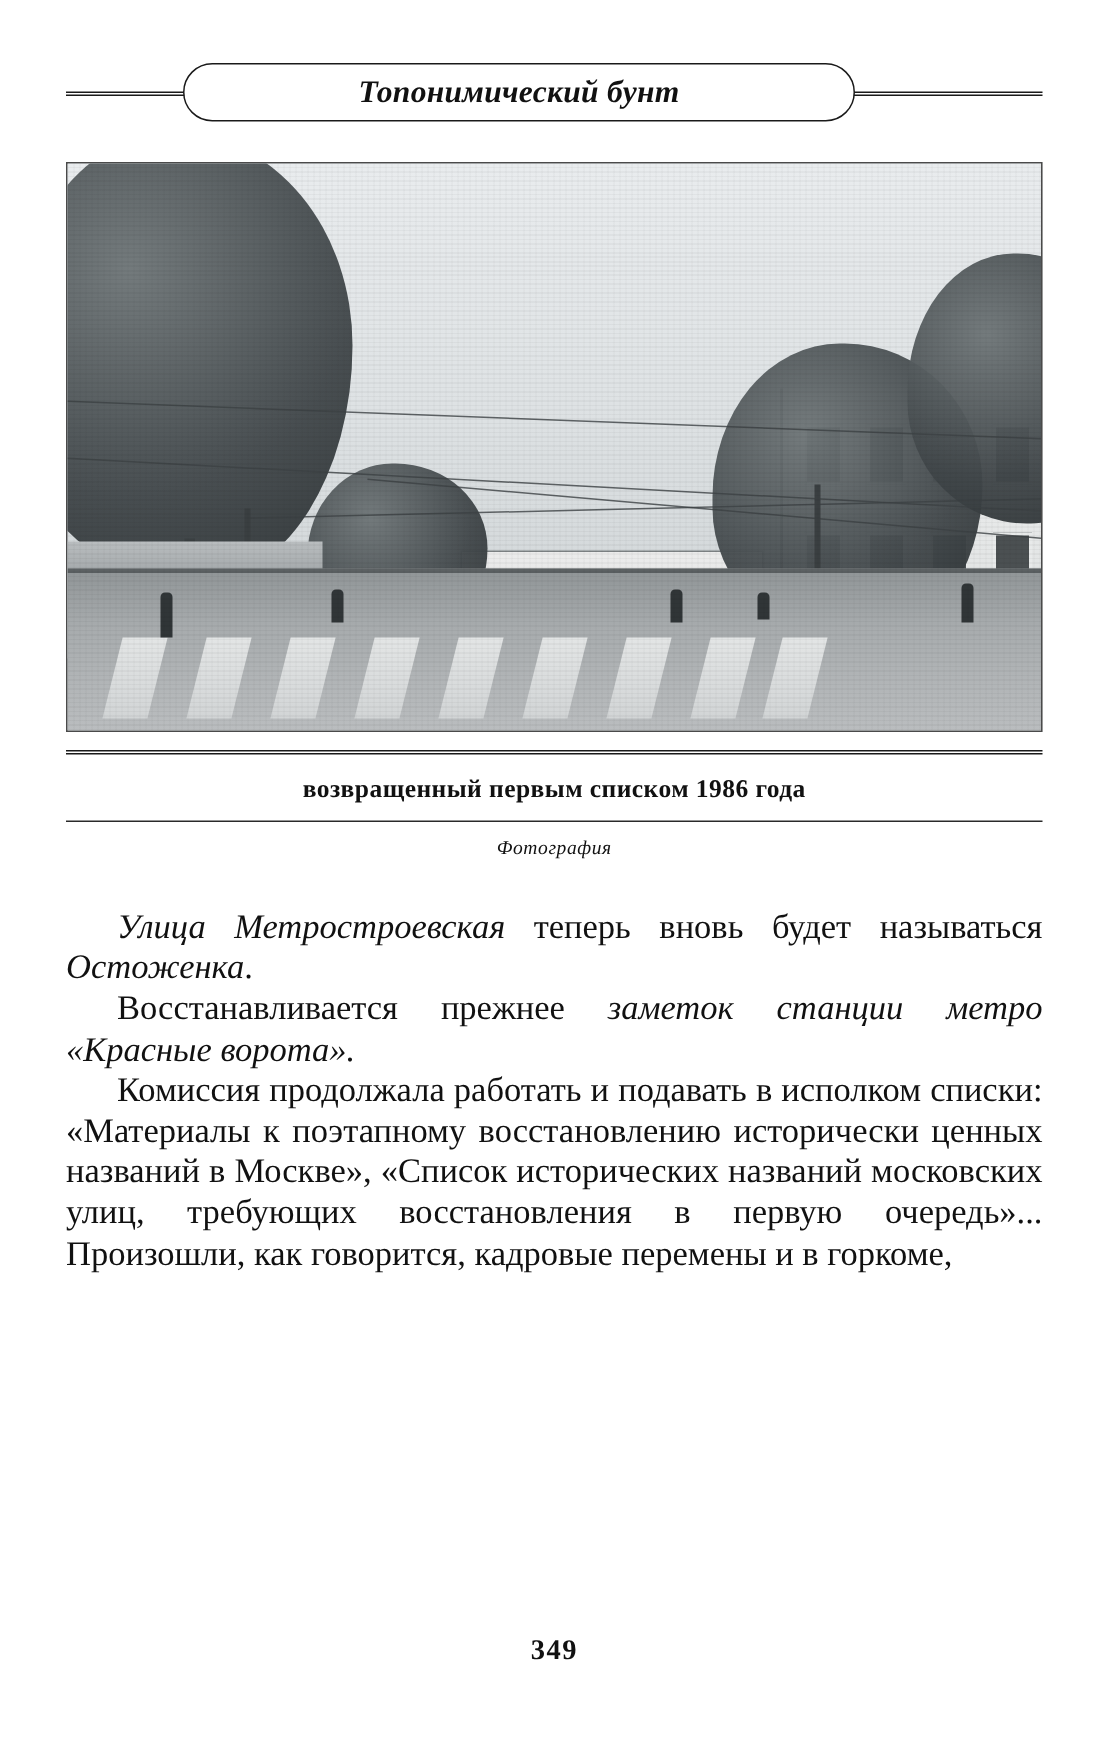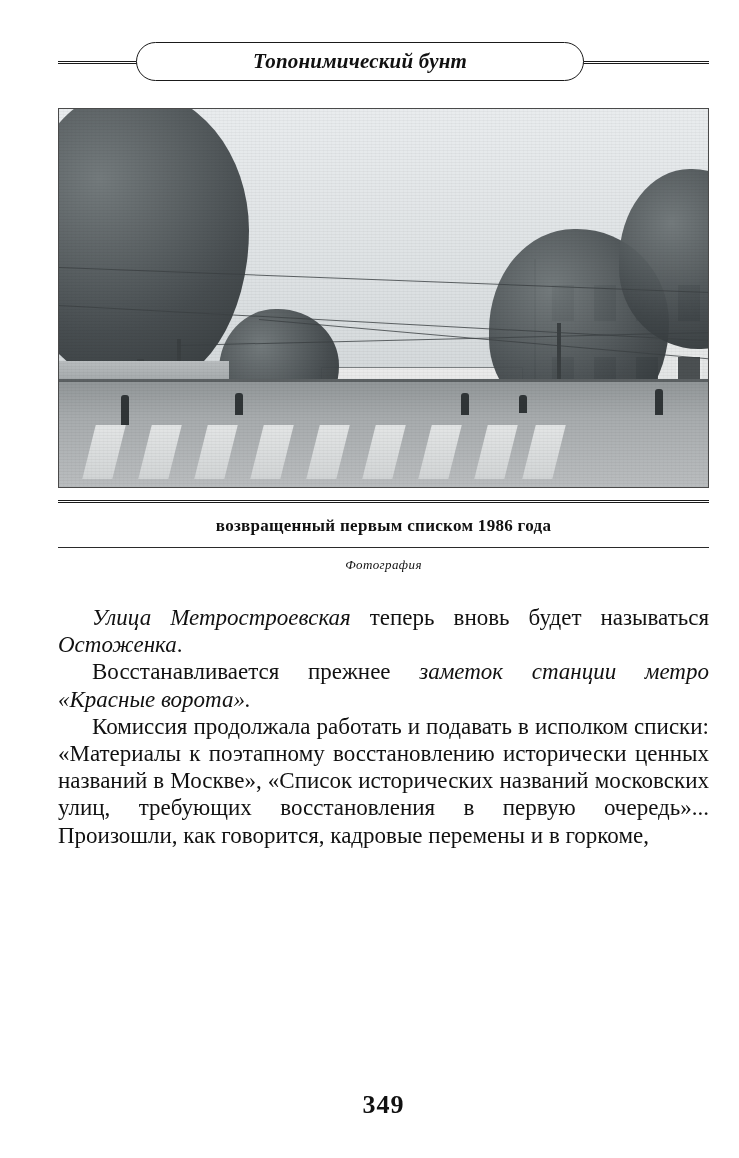--- a/index.html
+++ b/index.html
@@ -13,21 +13,20 @@
     position: relative;
     font-family: "Liberation Serif", serif;
     color: #111111;
     overflow: hidden;
   }
 
   .page {
     position: absolute;
     inset: 0;
     padding: 0;
-    margin-left: 14px;
   }
 
   
   .header {
     position: absolute;
     top: 42px;
     left: 44px;
     width: 651px;
     height: 40px;
   }
@@ -271,21 +270,21 @@
   }
   .it { font-style: italic; }
 
   
   .folio {
     position: absolute;
     top: 1090px;
     left: 0;
     width: 739px;
     text-align: center;
-    font-size: 26px;
+    font-size: 19px;
     font-weight: bold;
     letter-spacing: 1px;
   }
 </style>
 </head>
 <body>
 
 <div class="page">
 
   <div class="header">

